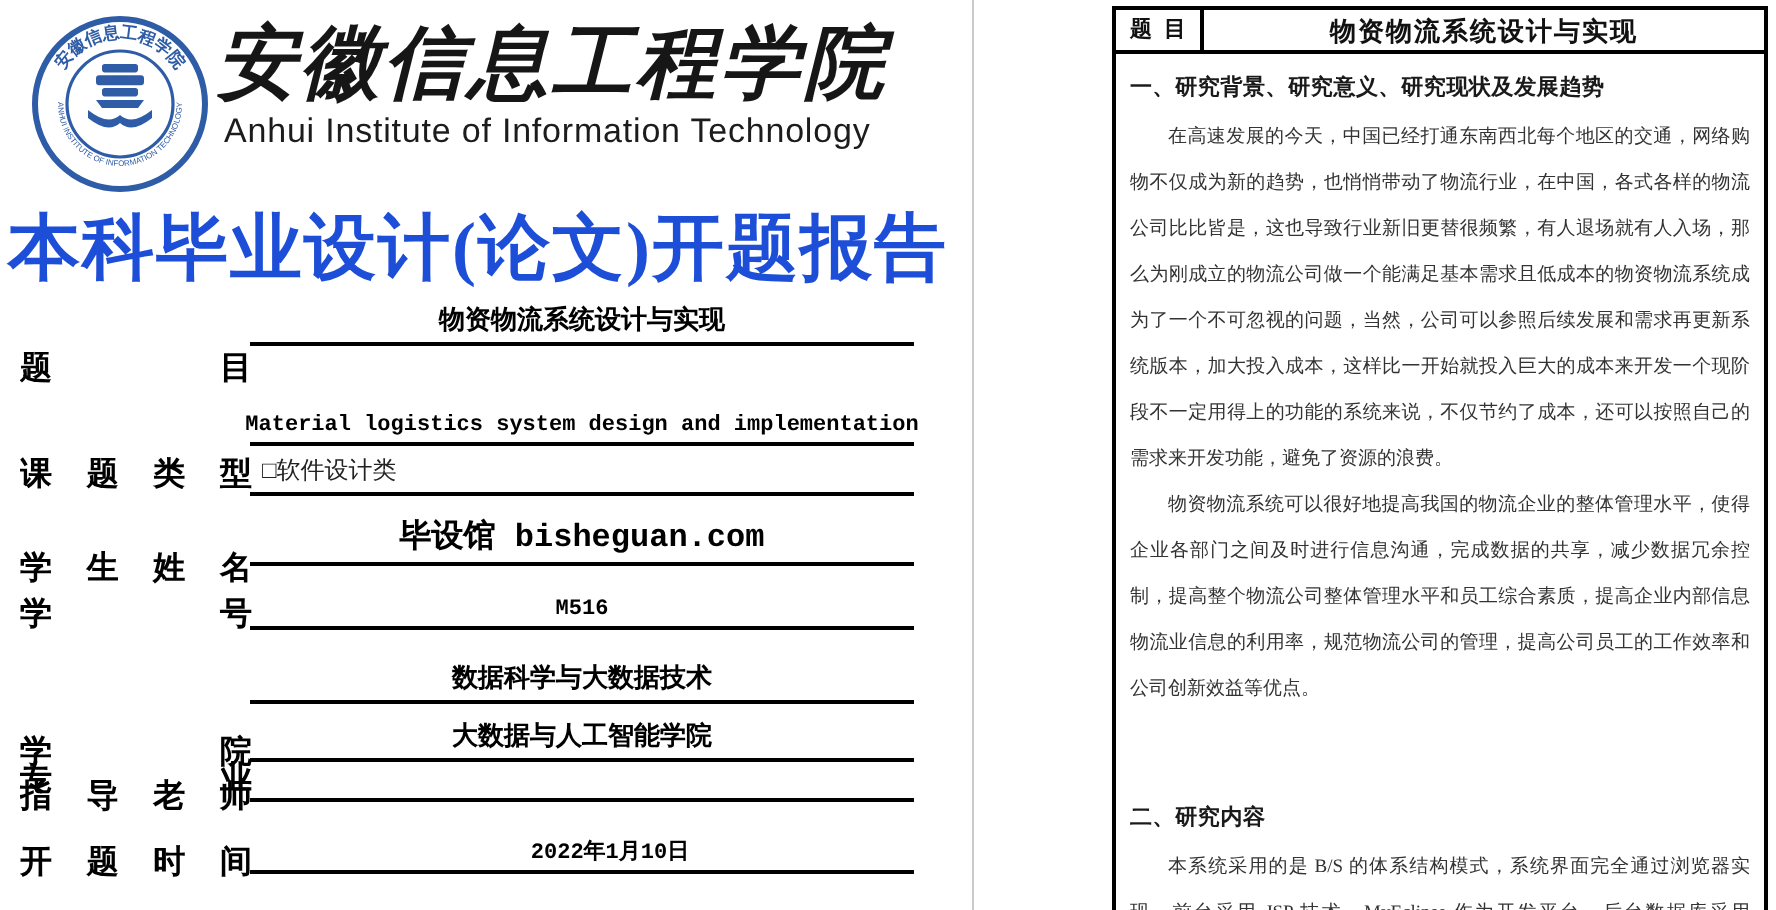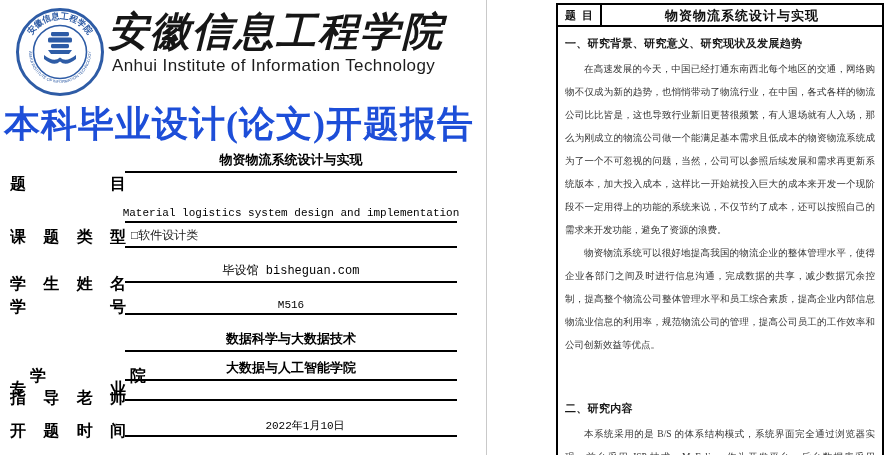--- a/index.html
+++ b/index.html
@@ -37,21 +37,21 @@
     white-space:nowrap; overflow:hidden;
   }
   .fline {
     position:absolute; left:125px; width:332px; height:20px;
     border-bottom:2px solid #000;
     display:flex; align-items:flex-end; justify-content:center;
     padding-bottom:2px; white-space:nowrap;
   }
   .fline.left-align { justify-content:flex-start; padding-left:6px; }
   .val-cn  { font-family:"Liberation Serif", serif; font-weight:bold; font-size:13px; color:#000; }
-  .val-mono{ font-family:"Liberation Mono", monospace; font-weight:normal; font-size:11px; color:#000; }
+  .val-mono{ font-family:"Liberation Mono", monospace; font-weight:bold; font-size:11px; color:#000; }
   .val-reg { font-family:"Liberation Sans", sans-serif; font-weight:normal; font-size:12px; color:#222; }
 
   .page-divider { position:absolute; left:486px; top:0; width:1px; height:455px; background:#c9c9c9; }
 
   
   .right-page {
     position:absolute; left:556px; top:3px; width:328px; height:452px;
     border:2px solid #000; border-bottom:none; background:#fff; overflow:hidden;
   }
   .rp-header { display:flex; height:22px; border-bottom:2px solid #000; }
@@ -107,35 +107,35 @@
 
     <div class="uni-cn">安徽信息工程学院</div>
     <div class="uni-en">Anhui Institute of Information Technology</div>
     <div class="report-title">本科毕业设计(论文)开题报告</div>
 
     <div class="flabel" style="top:174px;">题目</div>
     <div class="flabel" style="top:227px;">课题类型</div>
     <div class="flabel" style="top:274px;">学生姓名</div>
     <div class="flabel" style="top:297px;">学号</div>
     <div class="flabel" style="top:335px;margin-top:44px;">专业</div>
-    <div class="flabel" style="top:366px;margin-left:20px;">学院</div>
+    <div class="flabel" style="top:366px;">学院</div>
     <div class="flabel" style="top:388px;">指导老师</div>
     <div class="flabel" style="top:421px;">开题时间</div>
 
     <div class="fline" style="top:153px;">
       <span class="val-cn">物资物流系统设计与实现</span>
     </div>
     <div class="fline" style="top:203px;">
       <span class="val-mono">Material logistics system design and implementation</span>
     </div>
     <div class="fline left-align" style="top:228px;align-items:flex-end;">
       <span class="val-reg">□软件设计类</span>
     </div>
     <div class="fline" style="top:263px;">
-      <span class="val-mono" style="font-size:12px;">毕设馆 bisheguan.com</span>
+      <span class="val-mono" style="font-size:16px;">毕设馆 bisheguan.com</span>
     </div>
     <div class="fline" style="top:295px;text-align:right;">
       <span class="val-mono">M516</span>
     </div>
     <div class="fline" style="top:332px;">
       <span class="val-cn">数据科学与大数据技术</span>
     </div>
     <div class="fline" style="top:361px;">
       <span class="val-cn">大数据与人工智能学院</span>
     </div>

